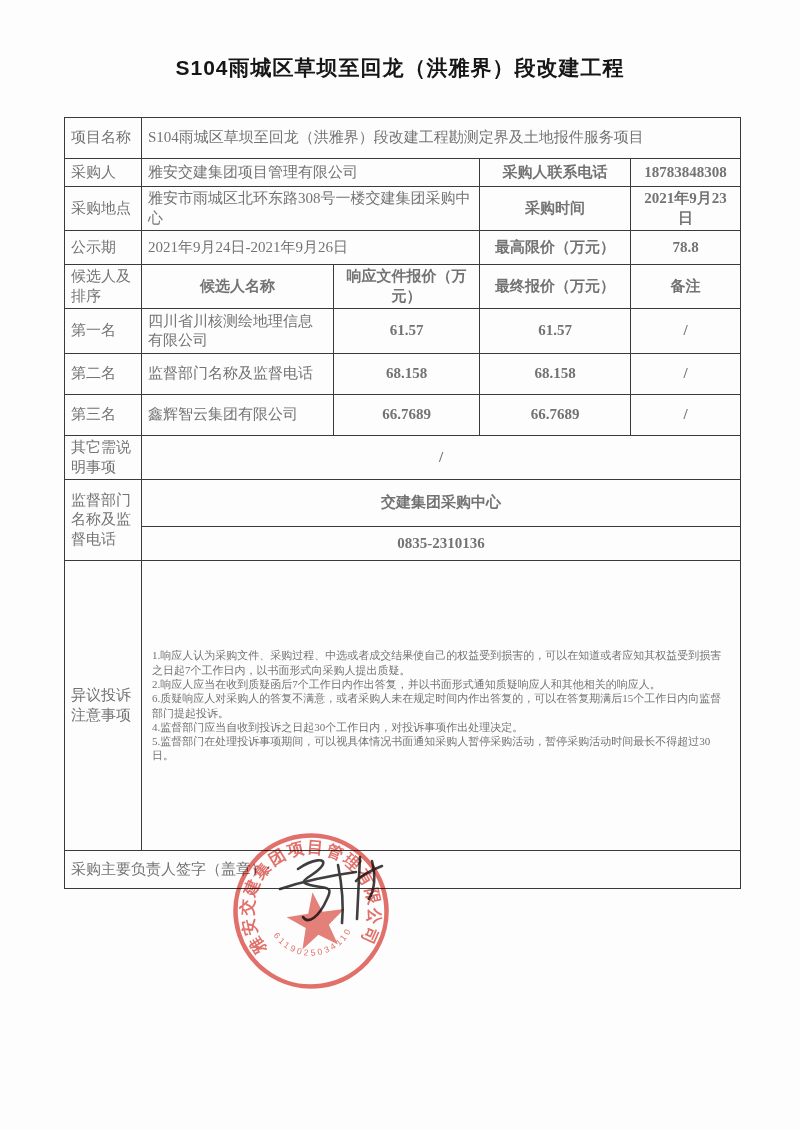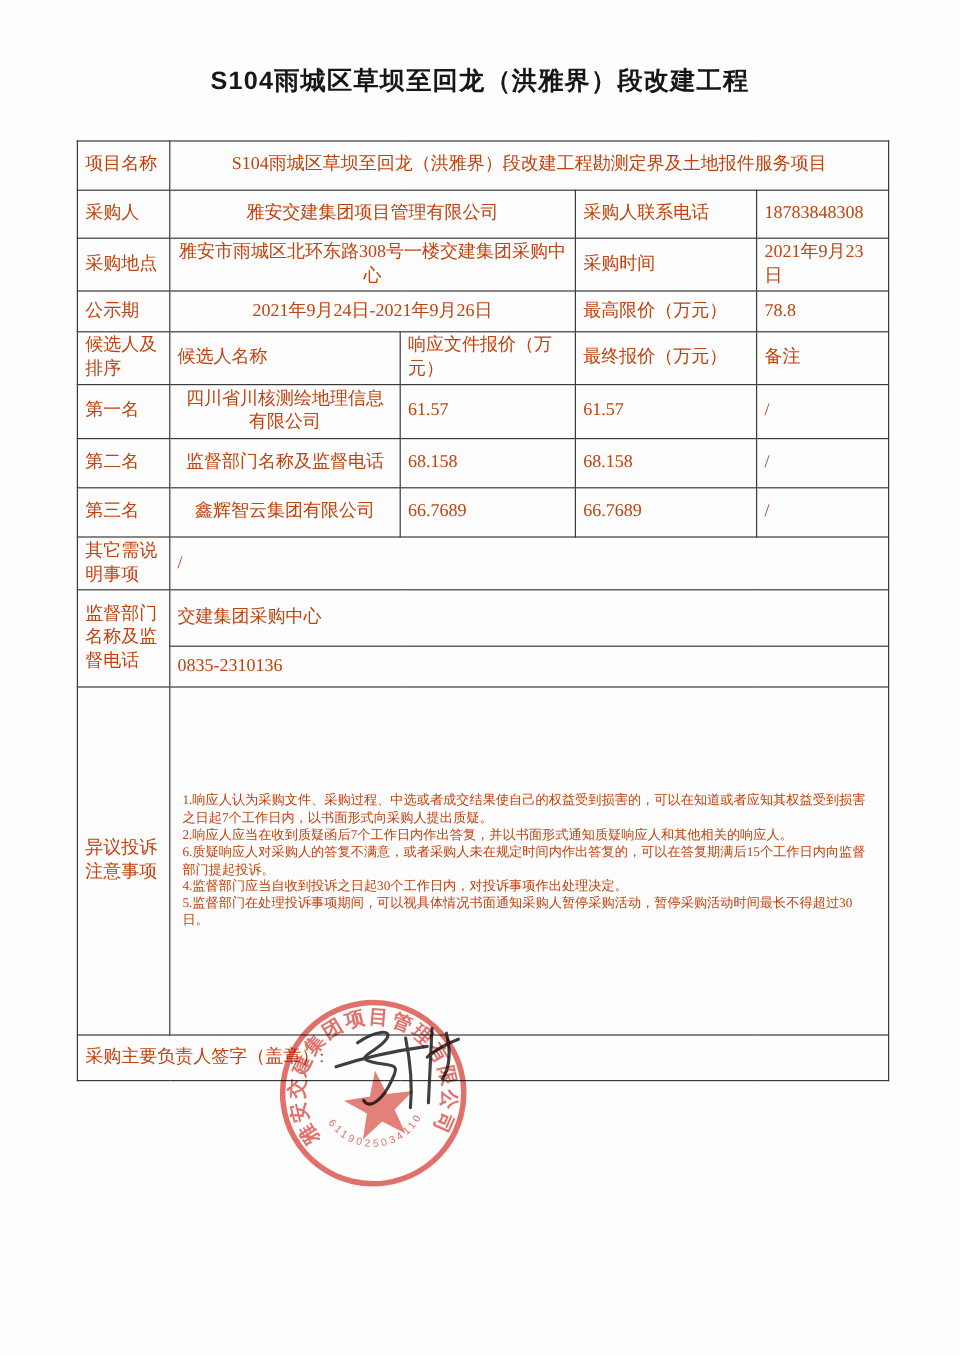--- a/index.html
+++ b/index.html
@@ -25,33 +25,33 @@
     letter-spacing:1px;
   }
 
   
   table.doc{
     position:absolute;left:64px;top:117px;
     width:676px;
     border-collapse:collapse;
     table-layout:fixed;
     font-size:15px;
-    color:#c2410c;
+    color:#737373;
     padding-left:32px;
   }
   table.doc td{
     border:1.6px solid #3a3a3a;
     padding:2px 6px;
     vertical-align:middle;
     line-height:1.3;
     overflow:hidden;
   }
   td.lab{ text-align:left; padding-left:6px; padding-right:4px;}
-  td.val-left{ text-align:center; padding-left:9px;}
-  td.val-center{ text-align:left;}
+  td.val-left{ text-align:left; padding-left:9px;}
+  td.val-center{ text-align:center;font-weight:bold;}
   td.sig-cell{ text-align:left; padding-left:10px; font-size:15px;}
   .notice-cell{ padding:8px 10px !important; font-size:11px; line-height:1.4; text-align:left;}
   .notice-cell .np{ margin:0; }
 
   
   .stamp{
     position:absolute; left:209px; top:809px;
     width:204px; height:204px;
     transform:rotate(-8deg);
     opacity:0.82;
@@ -82,21 +82,21 @@
         <col style="width:151px">
         <col style="width:110px">
     </colgroup>
 
     <tbody>
         <tr style="height:41px">
       <td class="lab">项目名称</td>
       <td class="val-left" colspan="4">S104雨城区草坝至回龙（洪雅界）段改建工程勘测定界及土地报件服务项目</td>
     </tr>
 
-    <tr style="height:40px">
+    <tr style="height:28px">
       <td class="lab">采购人</td>
       <td class="val-left" colspan="2">雅安交建集团项目管理有限公司</td>
       <td class="val-center">采购人联系电话</td>
       <td class="val-center">18783848308</td>
     </tr>
 
     <tr style="height:42px">
       <td class="lab">采购地点</td>
       <td class="val-left" colspan="2">雅安市雨城区北环东路308号一楼交建集团采购中心</td>
       <td class="val-center">采购时间</td>

